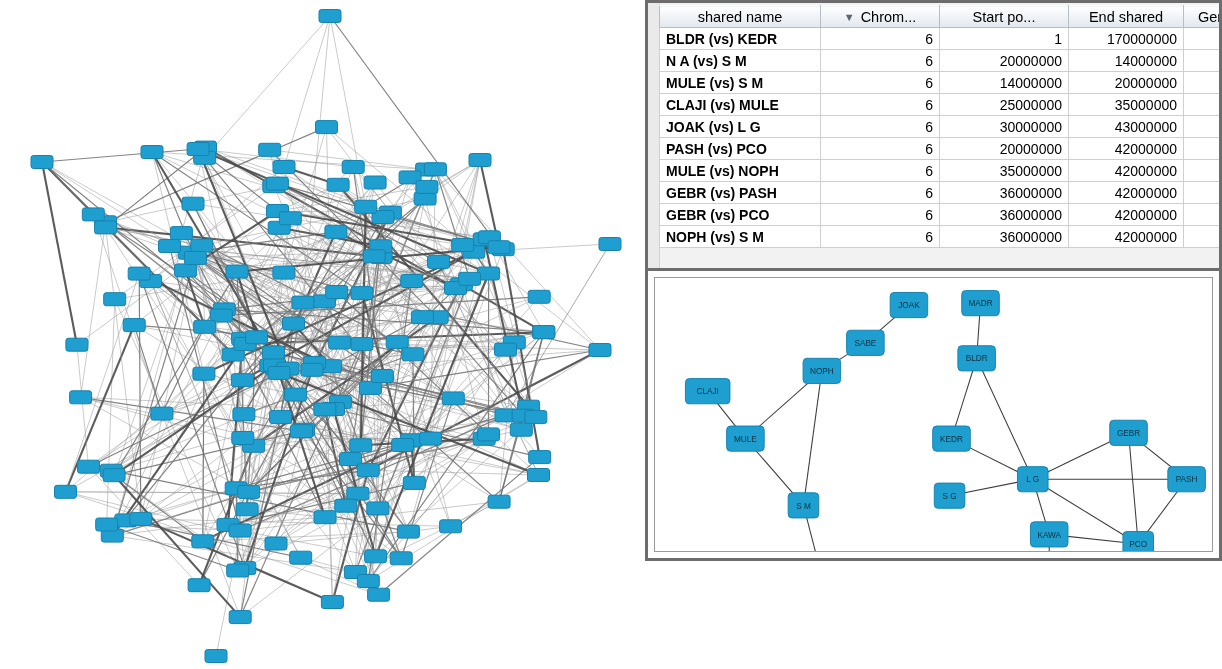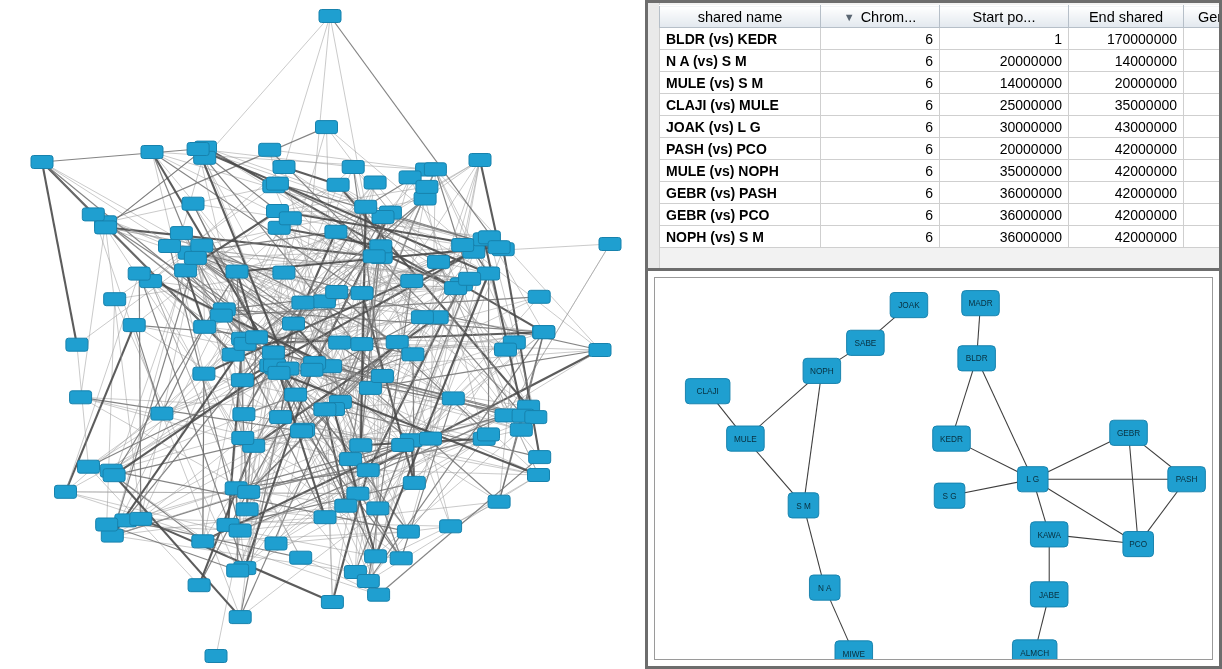--- a/index.html
+++ b/index.html
@@ -96,21 +96,21 @@
     font-size: 11px;
     transform: translateY(-1px);
   }
 
   
   #network-small {
     position: absolute;
     left: 645px;
     top: 268px;
     width: 577px;
-    height: 401px;
+    height: 293px;
     background: #ffffff;
     border: 3px solid #6d6d6d;
     box-sizing: border-box;
     overflow: hidden;
   }
   #network-small .inner {
     position: absolute;
     left: 6px;
     top: 6px;
     right: 6px;

